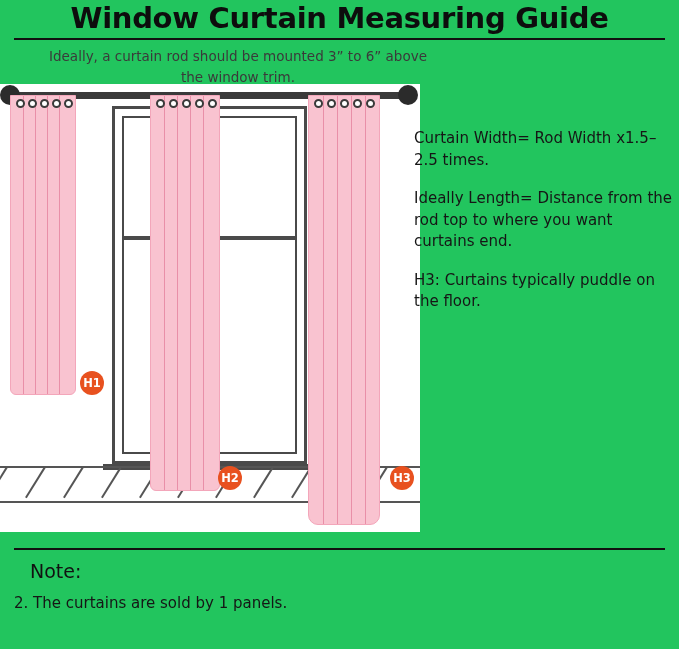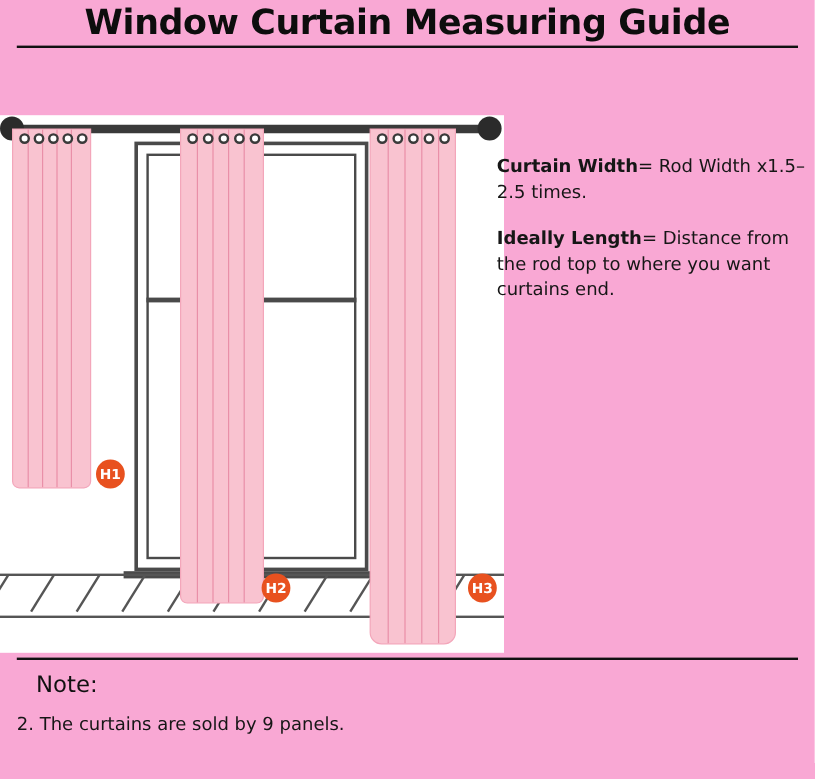--- a/index.html
+++ b/index.html
@@ -9,21 +9,21 @@
   }
   body {
     font-family: "DejaVu Sans", sans-serif;
     color: #1a1a1a;
   }
   #page {
     position: relative;
     width: 679px;
     height: 649px;
     overflow: hidden;
-    background: #f9a8d4;
+    background: #22c55e;
   }
 
   
   .title {
     position: absolute;
     left: 0;
     top: 0;
     width: 679px;
     text-align: center;
     font-size: 29px;
@@ -51,21 +51,21 @@
     text-align: center;
     font-size: 13.5px;
     line-height: 21px;
     color: #3a3a3a;
   }
 
   
   .scene {
     position: absolute;
     left: 0;
-    top: 96px;
+    top: 84px;
     width: 420px;
     height: 448px;
   }
 
   
   .wall {
     position: absolute;
     left: 0; top: 0;
     width: 420px; height: 448px;
     background: #ffffff;
@@ -214,21 +214,21 @@
     top: 128px;
     width: 262px;
   }
   .note-block {
     font-size: 15px;
     line-height: 21.5px;
     color: #161616;
     margin-bottom: 17px;
   }
   .note-block b {
-    font-weight: bold;
+    font-weight: normal;
   }
 
   
   .bottom {
     position: absolute;
     left: 14px;
     top: 554px;
     width: 651px;
   }
   .bottom-rule {
@@ -251,20 +251,21 @@
   }
 </style>
 </head>
 <body>
 
 <div id="page">
 
   <div class="title">Window Curtain Measuring Guide</div>
   <div class="title-rule"></div>
 
+  <div class="subtitle">Ideally, a curtain rod should be mounted 3” to 6” above the window trim.</div>
 
   <div class="scene">
     <div class="wall"></div>
 
     <div class="window-outer"></div>
     <div class="window-inner"></div>
     <div class="mullion-v"></div>
     <div class="mullion-h"></div>
     <div class="sill"></div>
 
@@ -327,21 +328,22 @@
     <div class="marker" style="left:390px; top:382px;">H3</div>
   </div>
 
   <div class="notes">
     <div class="note-block">
       <b>Curtain Width</b><span>= Rod Width x1.5–2.5 times.</span>
     </div>
     <div class="note-block">
       <b>Ideally Length</b><span>= Distance from the rod top to where you want curtains end.</span>
     </div>
+    <div class="note-block">H3: Curtains typically puddle on the floor.</div>
   </div>
 
   <div class="bottom-rule"></div>
   <div class="bottom">
     <div class="bottom-title">Note:</div>
-    <div class="bottom-item">2. The curtains are sold by 9 panels.</div>
+    <div class="bottom-item">2. The curtains are sold by 1 panels.</div>
   </div>
 
 </div>
 
 </body></html>

